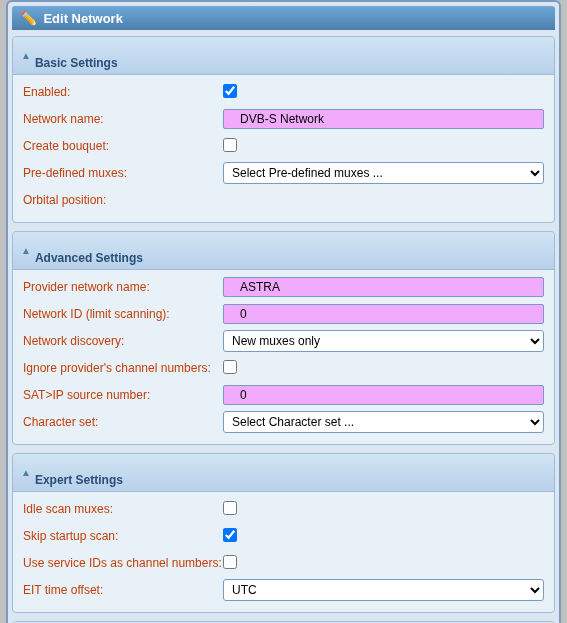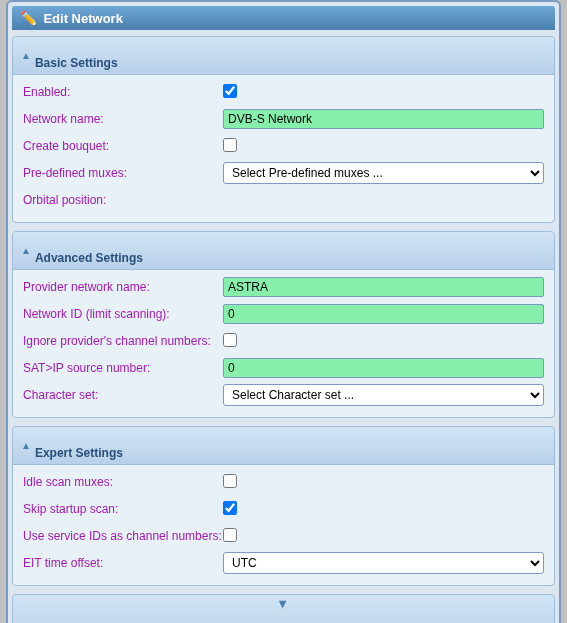--- a/index.html
+++ b/index.html
@@ -66,34 +66,34 @@
     }
     .form-row {
       display: flex;
       align-items: center;
       margin-bottom: 5px;
       min-height: 22px;
     }
     .form-label {
       width: 200px;
       flex-shrink: 0;
-      color: #a21caf;
+      color: #c2410c;
       font-size: 12px;
     }
     .form-control {
       flex: 1;
     }
     input[type="text"] {
       width: 100%;
       height: 20px;
       border: 1px solid #7a9abf;
       border-radius: 2px;
-      padding: 0 4px;
-      font-size: 12px;
-      background: #86efac;
+      padding: 0 16px;
+      font-size: 12px;
+      background: #f0abfc;
     }
     input[type="checkbox"] {
       width: 14px;
       height: 14px;
       cursor: pointer;
     }
     select {
       width: 100%;
       height: 22px;
       border: 1px solid #7a9abf;
@@ -210,20 +210,28 @@
           <input type="text" value="ASTRA" style="">
         </div>
       </div>
       <div class="form-row">
         <div class="form-label">Network ID (limit scanning):</div>
         <div class="form-control">
           <input type="text" value="0" style="">
         </div>
       </div>
       <div class="form-row">
+        <div class="form-label">Network discovery:</div>
+        <div class="form-control">
+          <select>
+            <option value="new_muxes_only">New muxes only</option>
+          </select>
+        </div>
+      </div>
+      <div class="form-row">
         <div class="form-label">Ignore provider's channel numbers:</div>
         <div class="form-control">
           <input type="checkbox" style="">
         </div>
       </div>
       <div class="form-row">
         <div class="form-label">SAT&gt;IP source number:</div>
         <div class="form-control">
           <input type="text" value="0" style="">
         </div>

